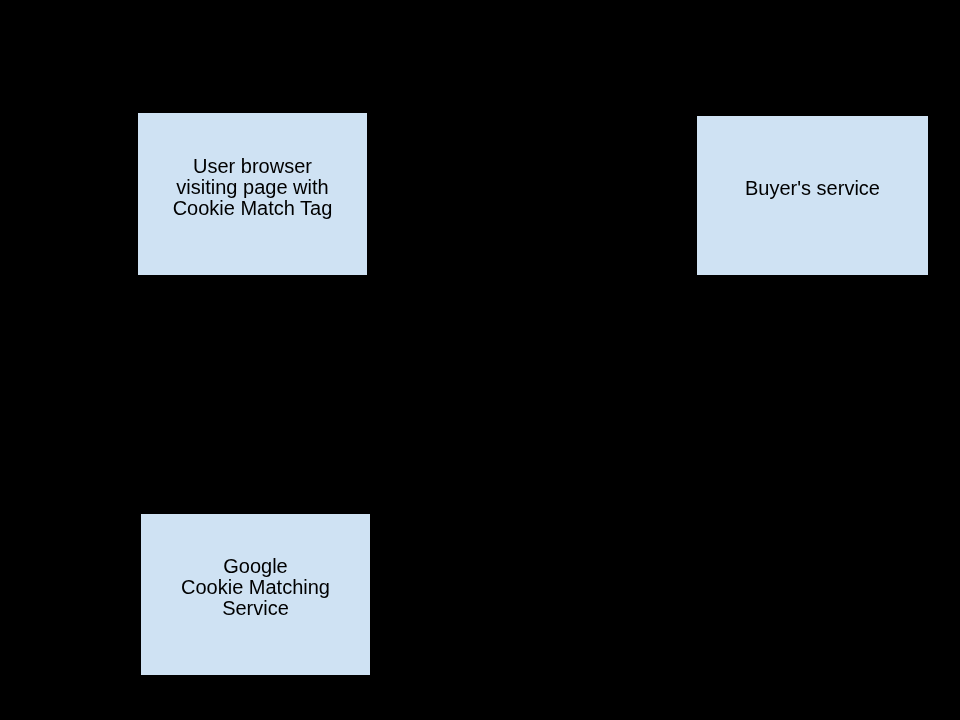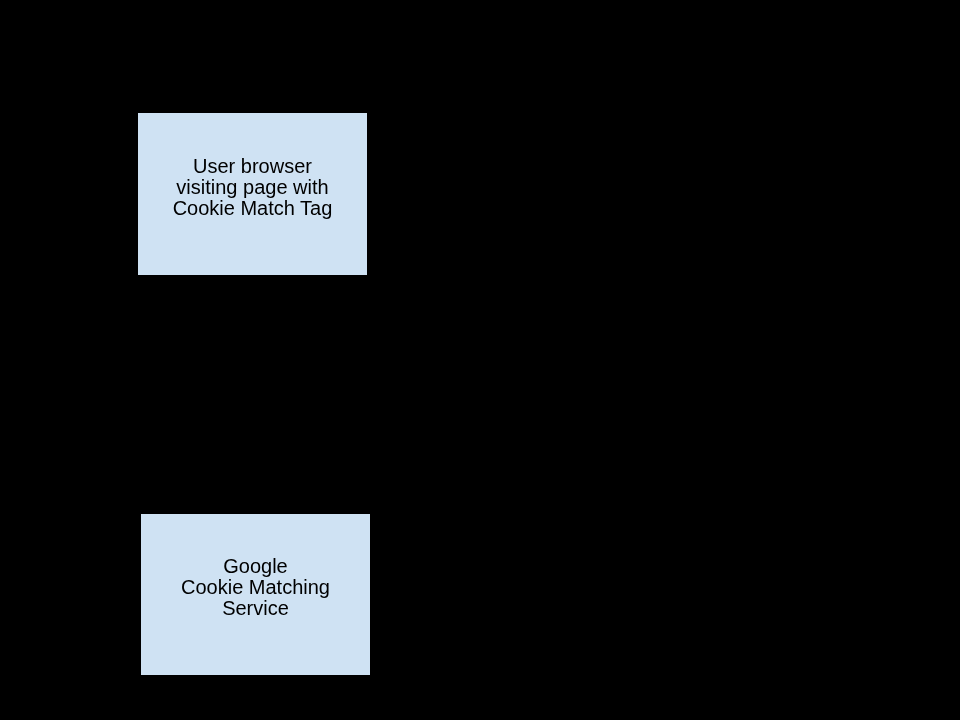--- a/index.html
+++ b/index.html
@@ -44,20 +44,23 @@
 <body>
 
 <div class="canvas">
 
   <div class="node node-user">
     <span class="node-label">User browser
 visiting page with
 Cookie Match Tag</span>
   </div>
 
+  <div class="node node-buyer">
+    <span class="node-label">Buyer's service</span>
+  </div>
 
   <div class="node node-google">
     <span class="node-label">Google
 Cookie Matching
 Service</span>
   </div>
 
 </div>
 
 </body></html>

